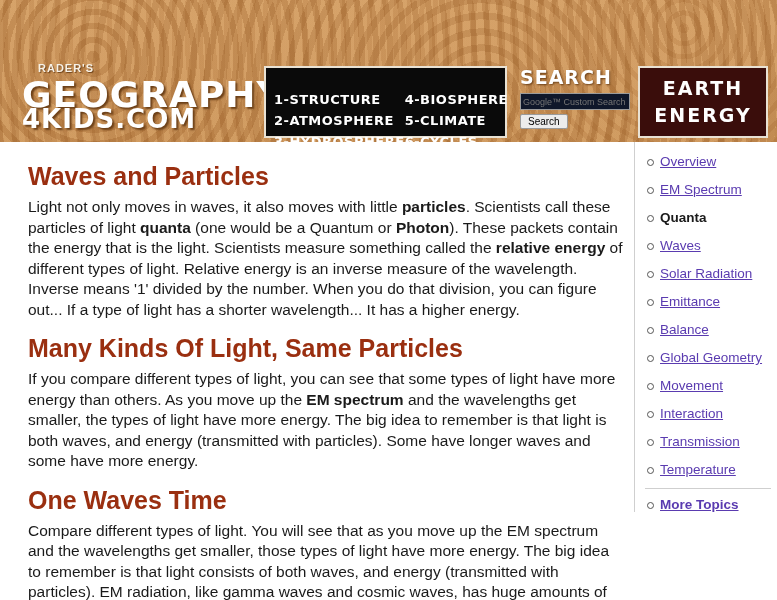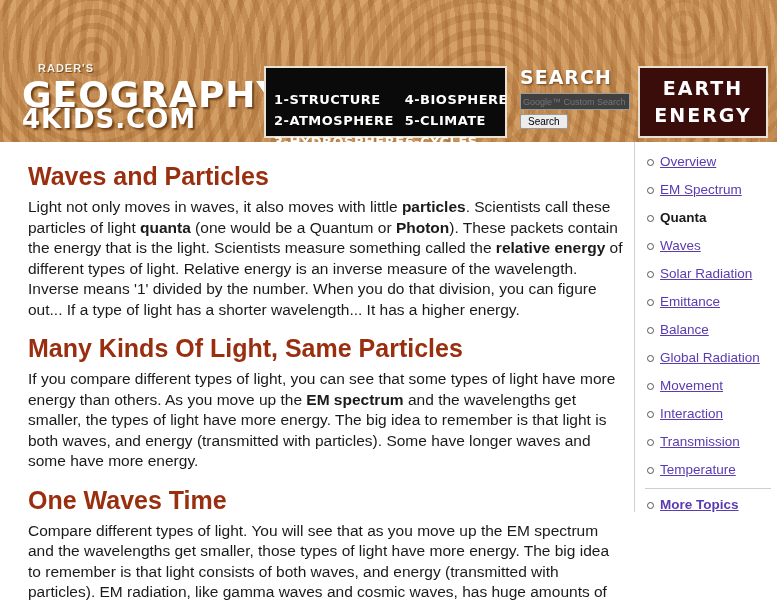--- a/index.html
+++ b/index.html
@@ -121,21 +121,21 @@
     color: #ffffff;
     text-shadow: 1px 1px 2px #6b3f17;
     font-family: "DejaVu Sans", sans-serif;
   }
   .search-field {
     margin-top: 5px;
     width: 110px;
     height: 17px;
     box-sizing: border-box;
     border: 1px solid #9b9b9b;
-    background: #404040;
+    background: #0f172a;
     font-size: 9px;
     color: #8a8a8a;
     padding: 1px 2px;
     font-family: "Liberation Sans", sans-serif;
   }
   .search-btn {
     margin-top: 4px;
     font-size: 10px;
     padding: 1px 7px;
     background: #ececec;
@@ -330,21 +330,21 @@
 
   <div class="sidebar">
     <ul class="side-list">
       <li><span class="side-link">Overview</span></li>
       <li><span class="side-link">EM Spectrum</span></li>
       <li><span class="side-link current">Quanta</span></li>
       <li><span class="side-link">Waves</span></li>
       <li><span class="side-link">Solar Radiation</span></li>
       <li><span class="side-link">Emittance</span></li>
       <li><span class="side-link">Balance</span></li>
-      <li><span class="side-link">Global Radiation</span></li>
+      <li><span class="side-link">Global Geometry</span></li>
       <li><span class="side-link">Movement</span></li>
       <li><span class="side-link">Interaction</span></li>
       <li><span class="side-link">Transmission</span></li>
       <li><span class="side-link">Temperature</span></li>
     </ul>
     <div class="side-sep"></div>
     <div class="more-topics">
       <a>More Topics</a>
     </div>
   </div>

